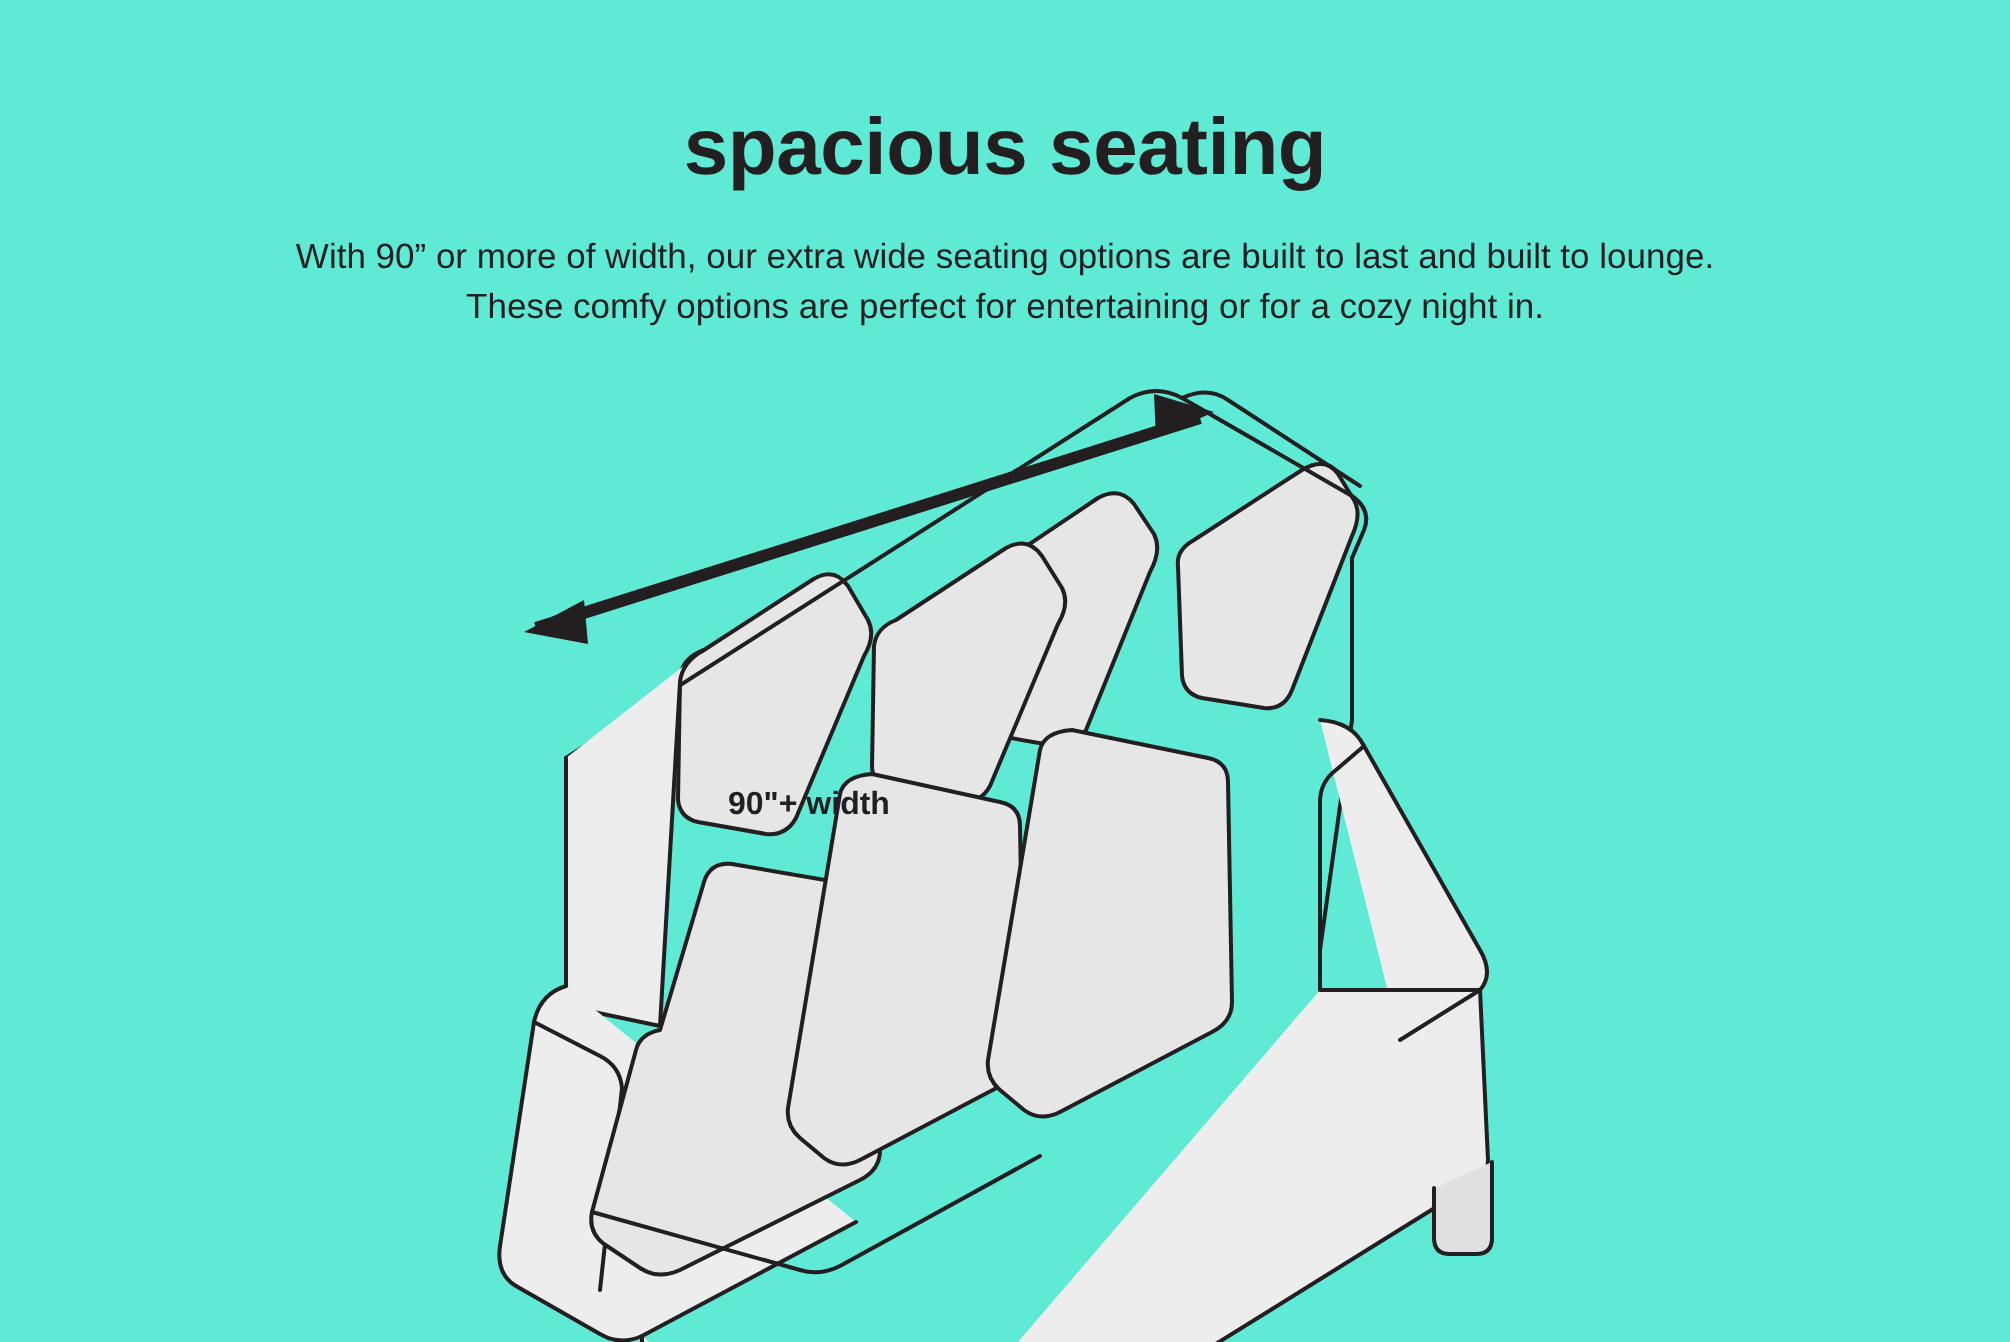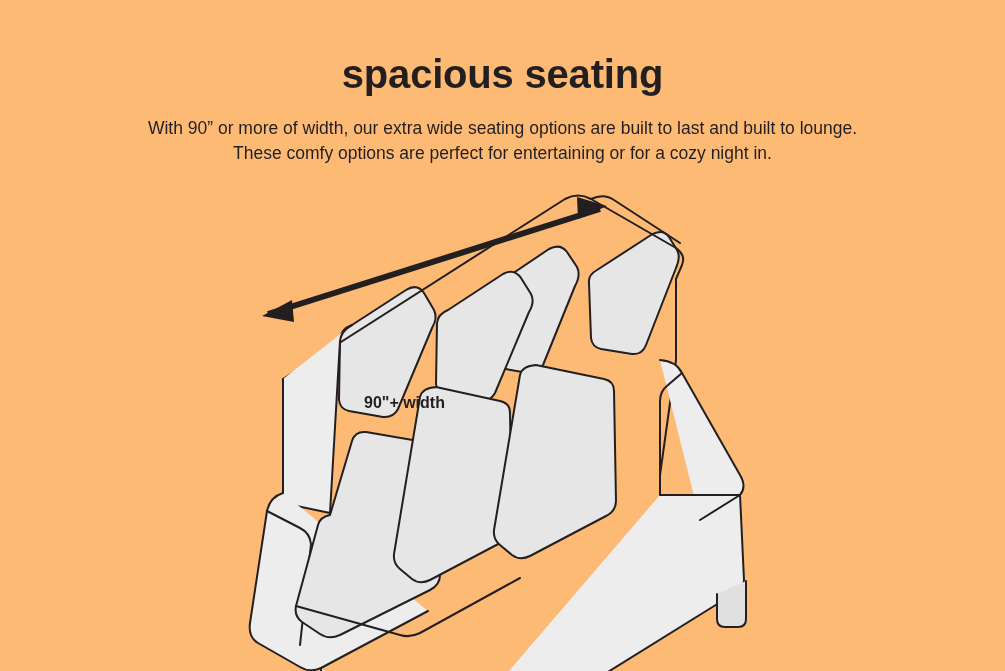--- a/index.html
+++ b/index.html
@@ -12,21 +12,21 @@
     height: 671px;
     font-family: "Liberation Sans", sans-serif;
     color: #231f20;
     overflow: hidden;
     position: relative;
   }
   .page {
     position: relative;
     width: 1005px;
     height: 671px;
-    background: #fdba74;
+    background: #5eead4;
   }
   .headline {
     position: absolute;
     top: 52px;
     left: 0;
     width: 1005px;
     text-align: center;
     font-size: 40px;
     font-weight: bold;
     letter-spacing: -0.2px;

